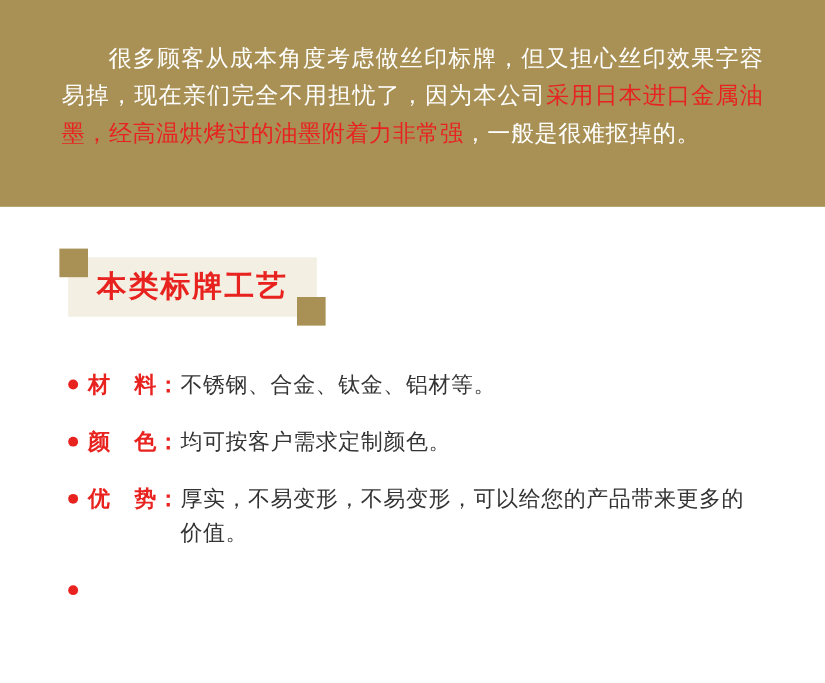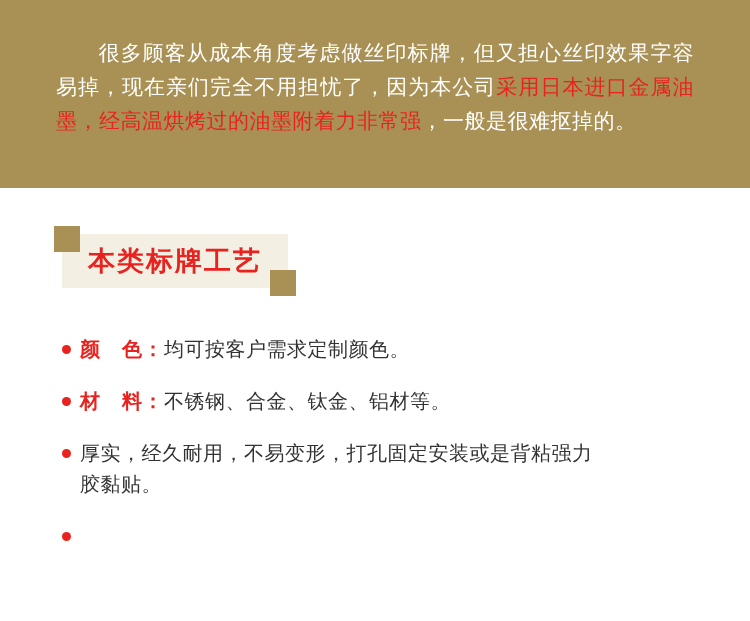--- a/index.html
+++ b/index.html
@@ -141,33 +141,34 @@
       <span class="corner br"></span>
       <div class="title-box">
         <span class="title-text">本类标牌工艺</span>
       </div>
     </div>
 
     <div class="list">
 
       <div class="row">
         <span class="dot"></span>
+        <span class="label">材　料：</span>
+        <span class="value">不锈钢、合金、钛金、铝材等。</span>
+      </div>
+
+      <div class="row">
+        <span class="dot"></span>
         <span class="label">颜　色：</span>
         <span class="value">均可按客户需求定制颜色。</span>
       </div>
 
       <div class="row">
         <span class="dot"></span>
-        <span class="label">材　料：</span>
-        <span class="value">不锈钢、合金、钛金、铝材等。</span>
-      </div>
-
-      <div class="row">
-        <span class="dot"></span>
-        <span class="value wrap-indent">厚实，经久耐用，不易变形，打孔固定安装或是背粘强力胶黏贴。</span>
+        <span class="label">优　势：</span>
+        <span class="value wrap-indent">厚实，不易变形，不易变形，可以给您的产品带来更多的价值。</span>
       </div>
 
       <div class="row">
         <span class="dot"></span>
       </div>
 
     </div>
   </div>
 
 </div>

